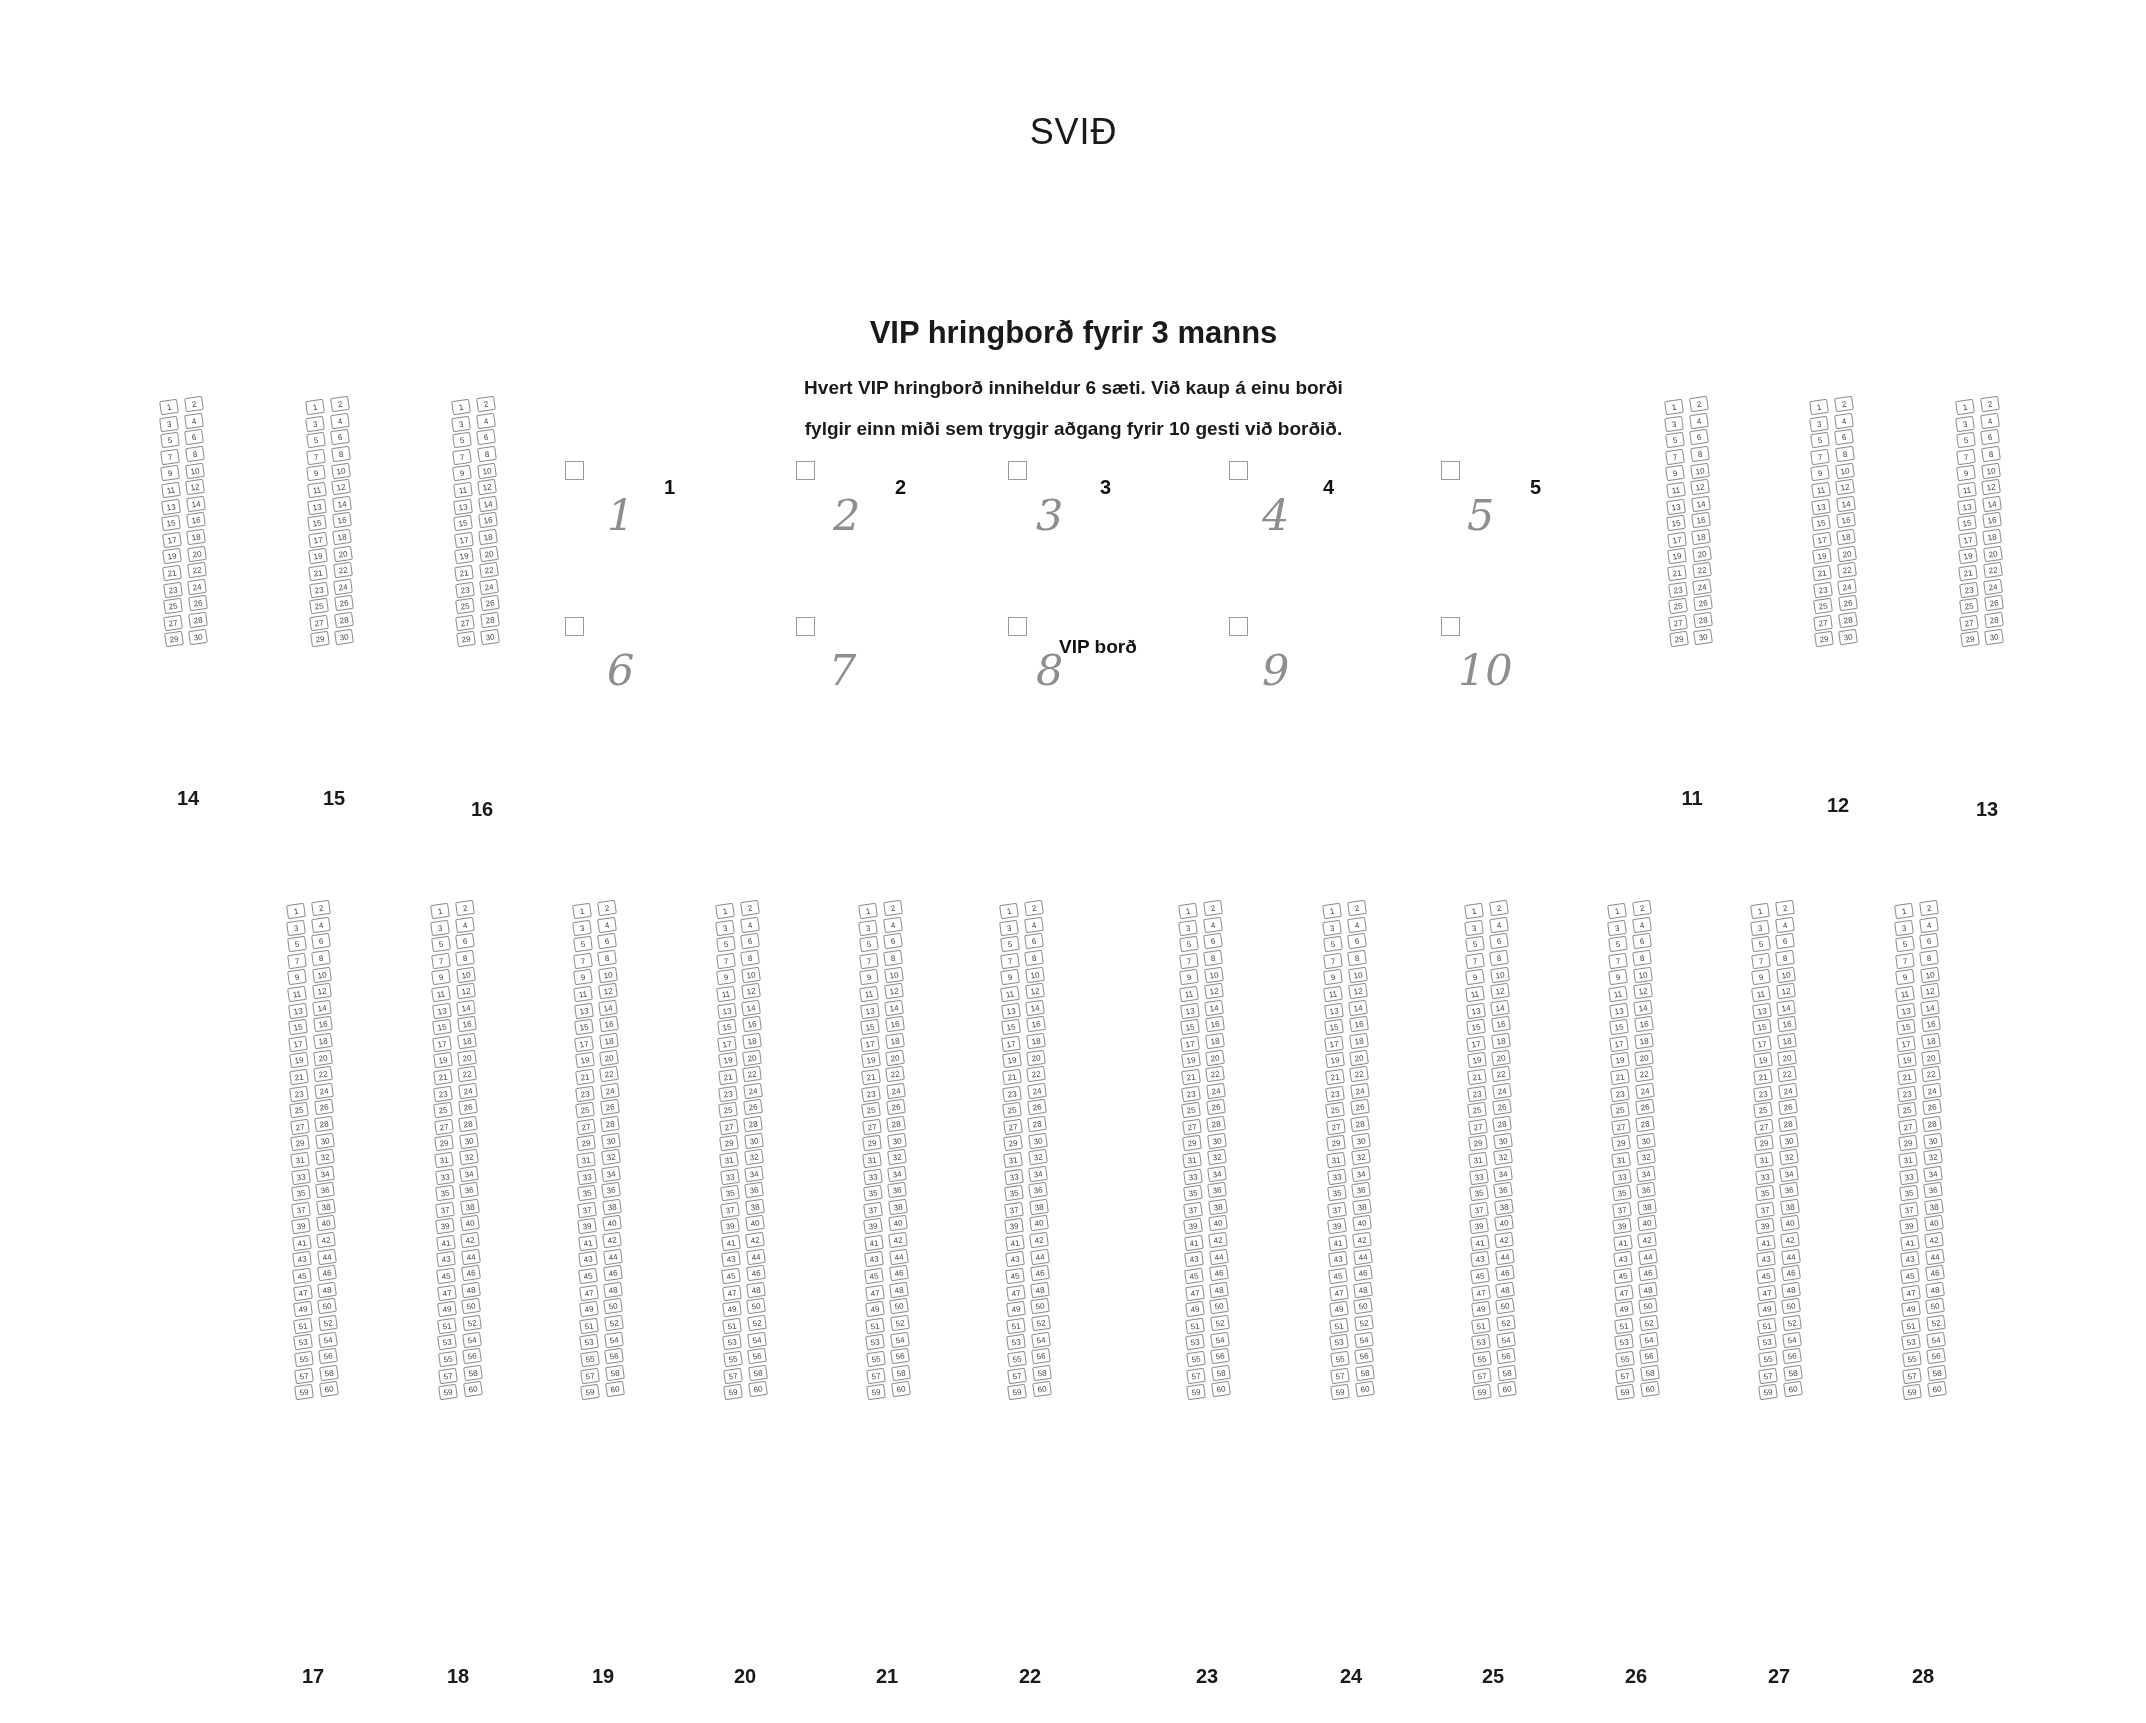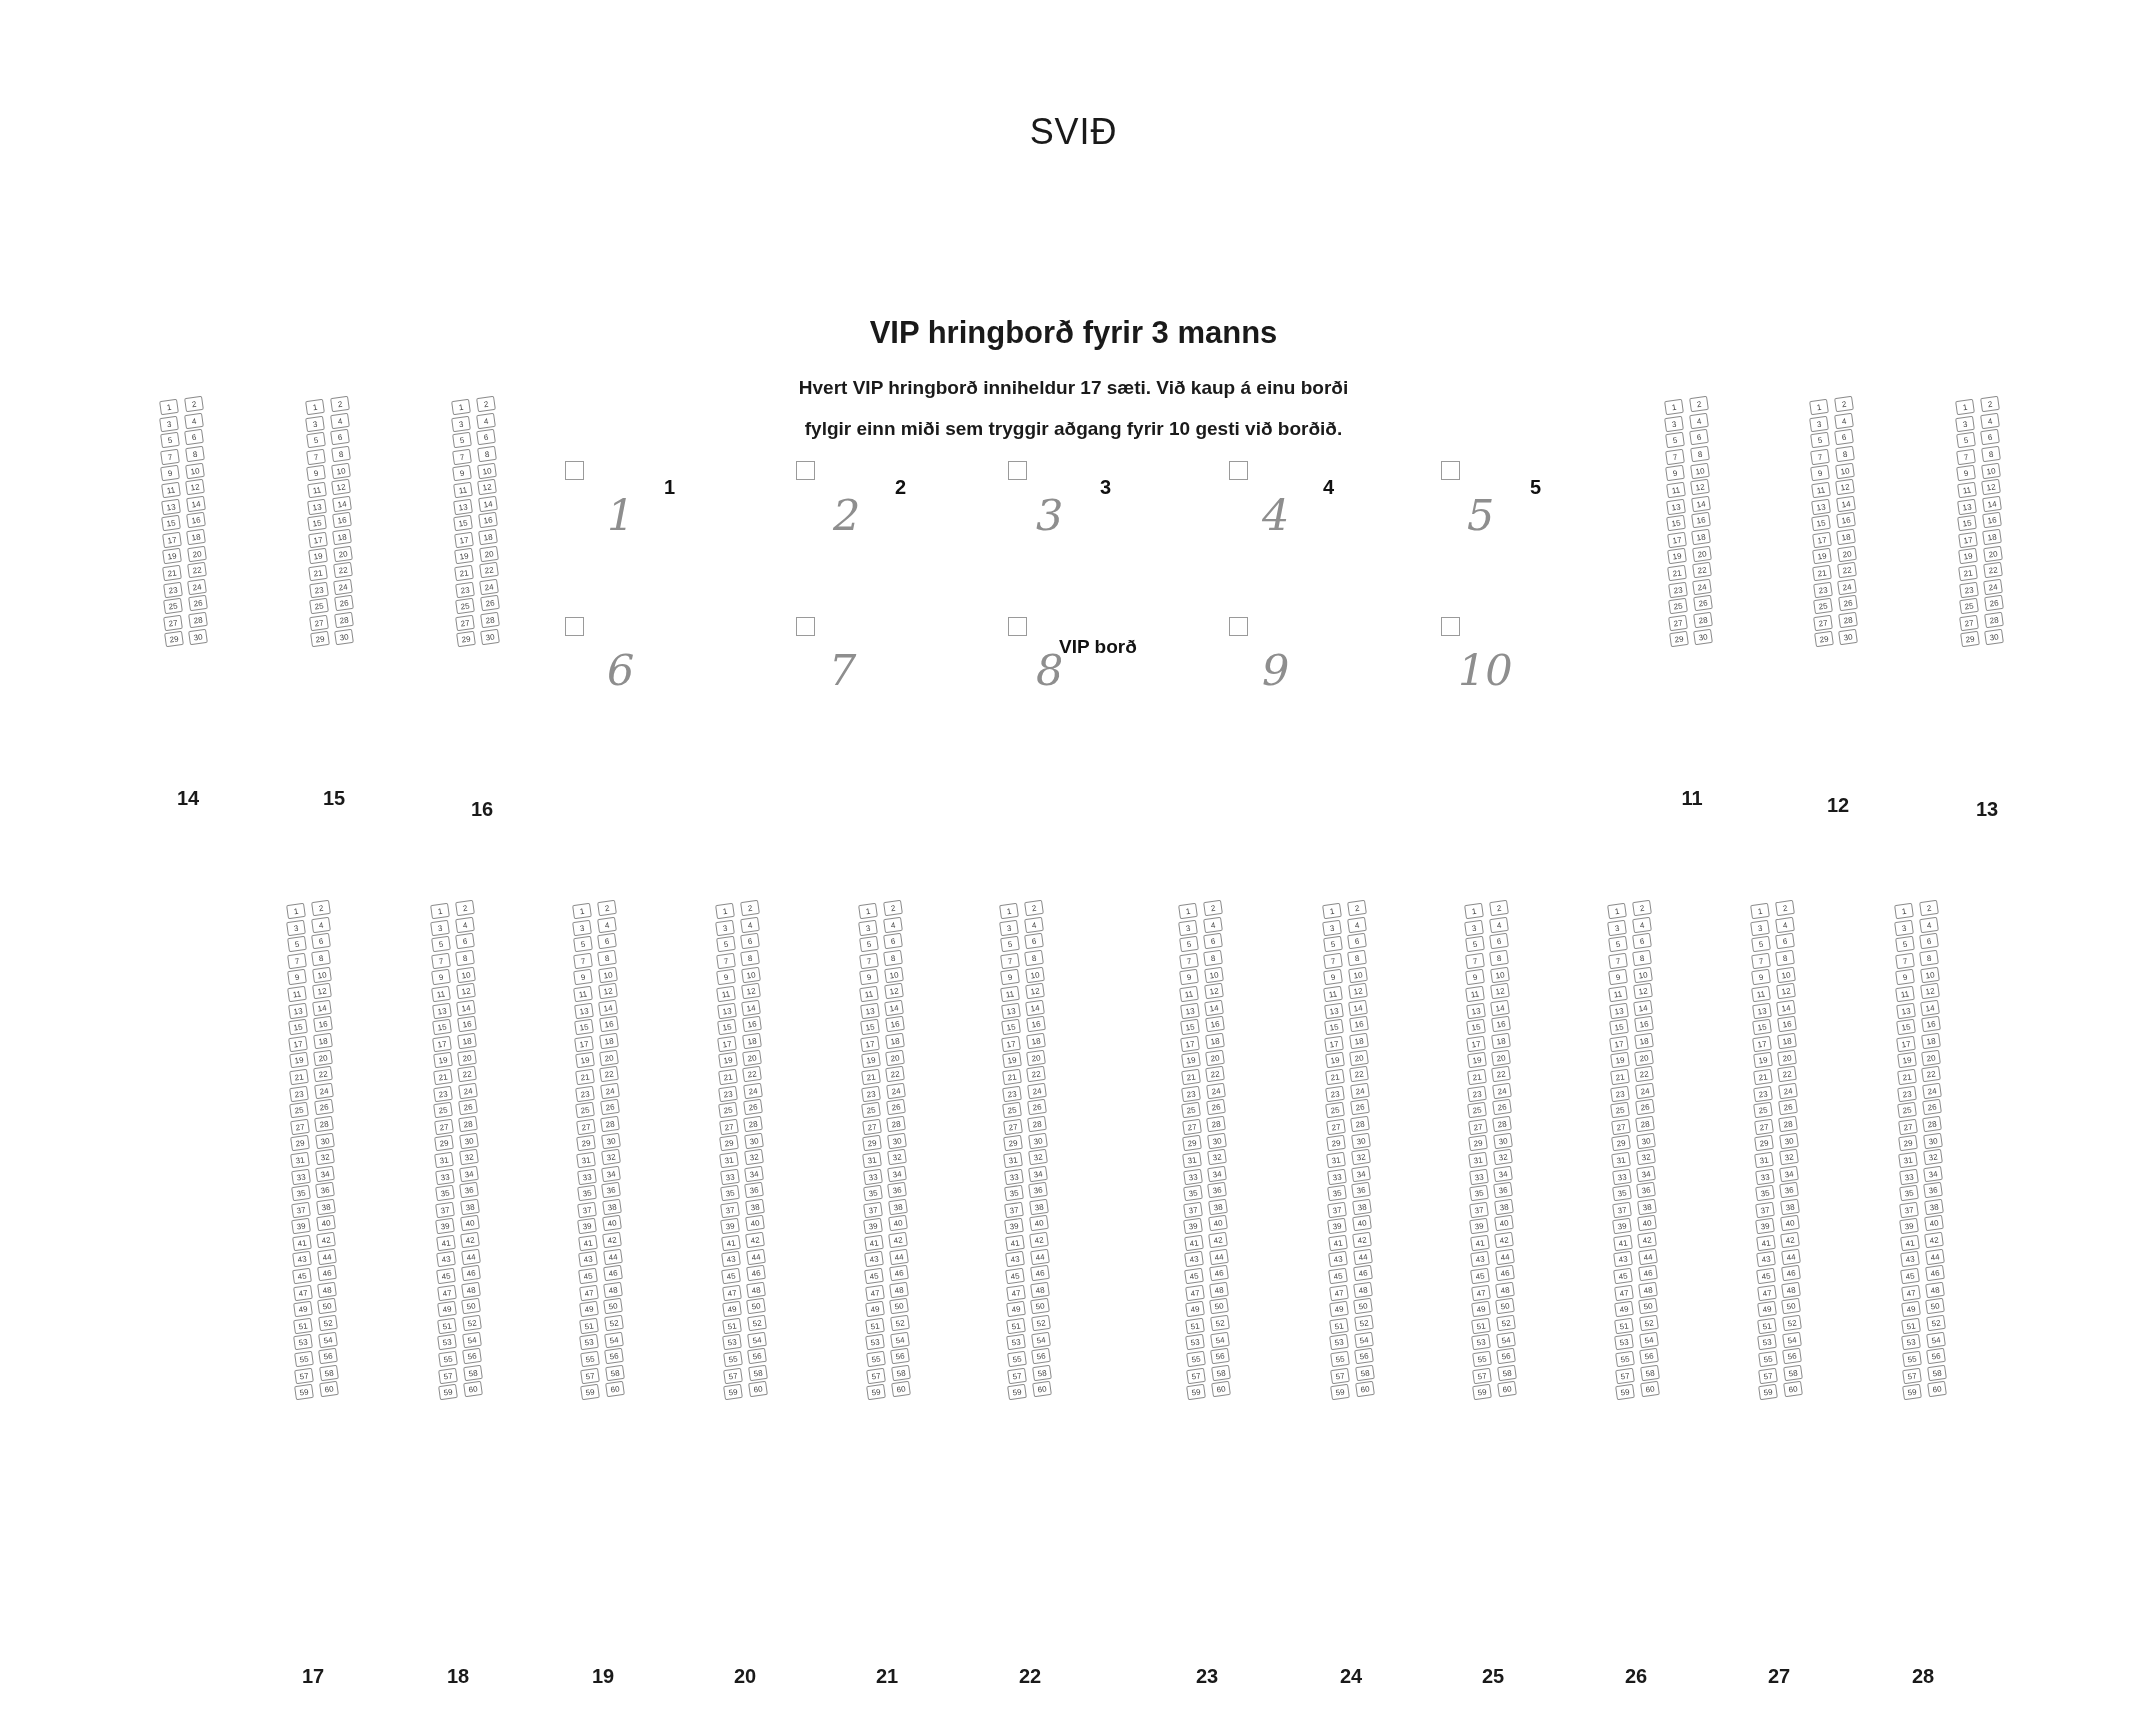--- a/index.html
+++ b/index.html
@@ -119,21 +119,21 @@
     font-weight: 600;
     color: #111;
   }
 </style>
 </head>
 <body>
 
 <div id="stage-title">SVIÐ</div>
 
 <div id="vip-heading">VIP hringborð fyrir 3 manns</div>
-<div id="vip-sub1">Hvert VIP hringborð inniheldur 17 sæti. Við kaup á einu borði</div>
+<div id="vip-sub1">Hvert VIP hringborð inniheldur 6 sæti. Við kaup á einu borði</div>
 <div id="vip-sub2">fylgir einn miði sem tryggir aðgang fyrir 10 gesti við borðið.</div>
 
 <div id="vip-bord-label" style="left:1059px; top:636px;">VIP borð</div>
 
 <div id="vip-layer">
     <div class="vip-square" style="left: 565px; top: 461px;"></div>
     <div class="vip-num-script" style="left: 607px; top: 490px;">1</div>
     <div class="vip-num-bold" style="left: 664px; top: 476px;">1</div>
     <div class="vip-square" style="left: 796px; top: 461px;"></div>
     <div class="vip-num-script" style="left: 833px; top: 490px;">2</div>

